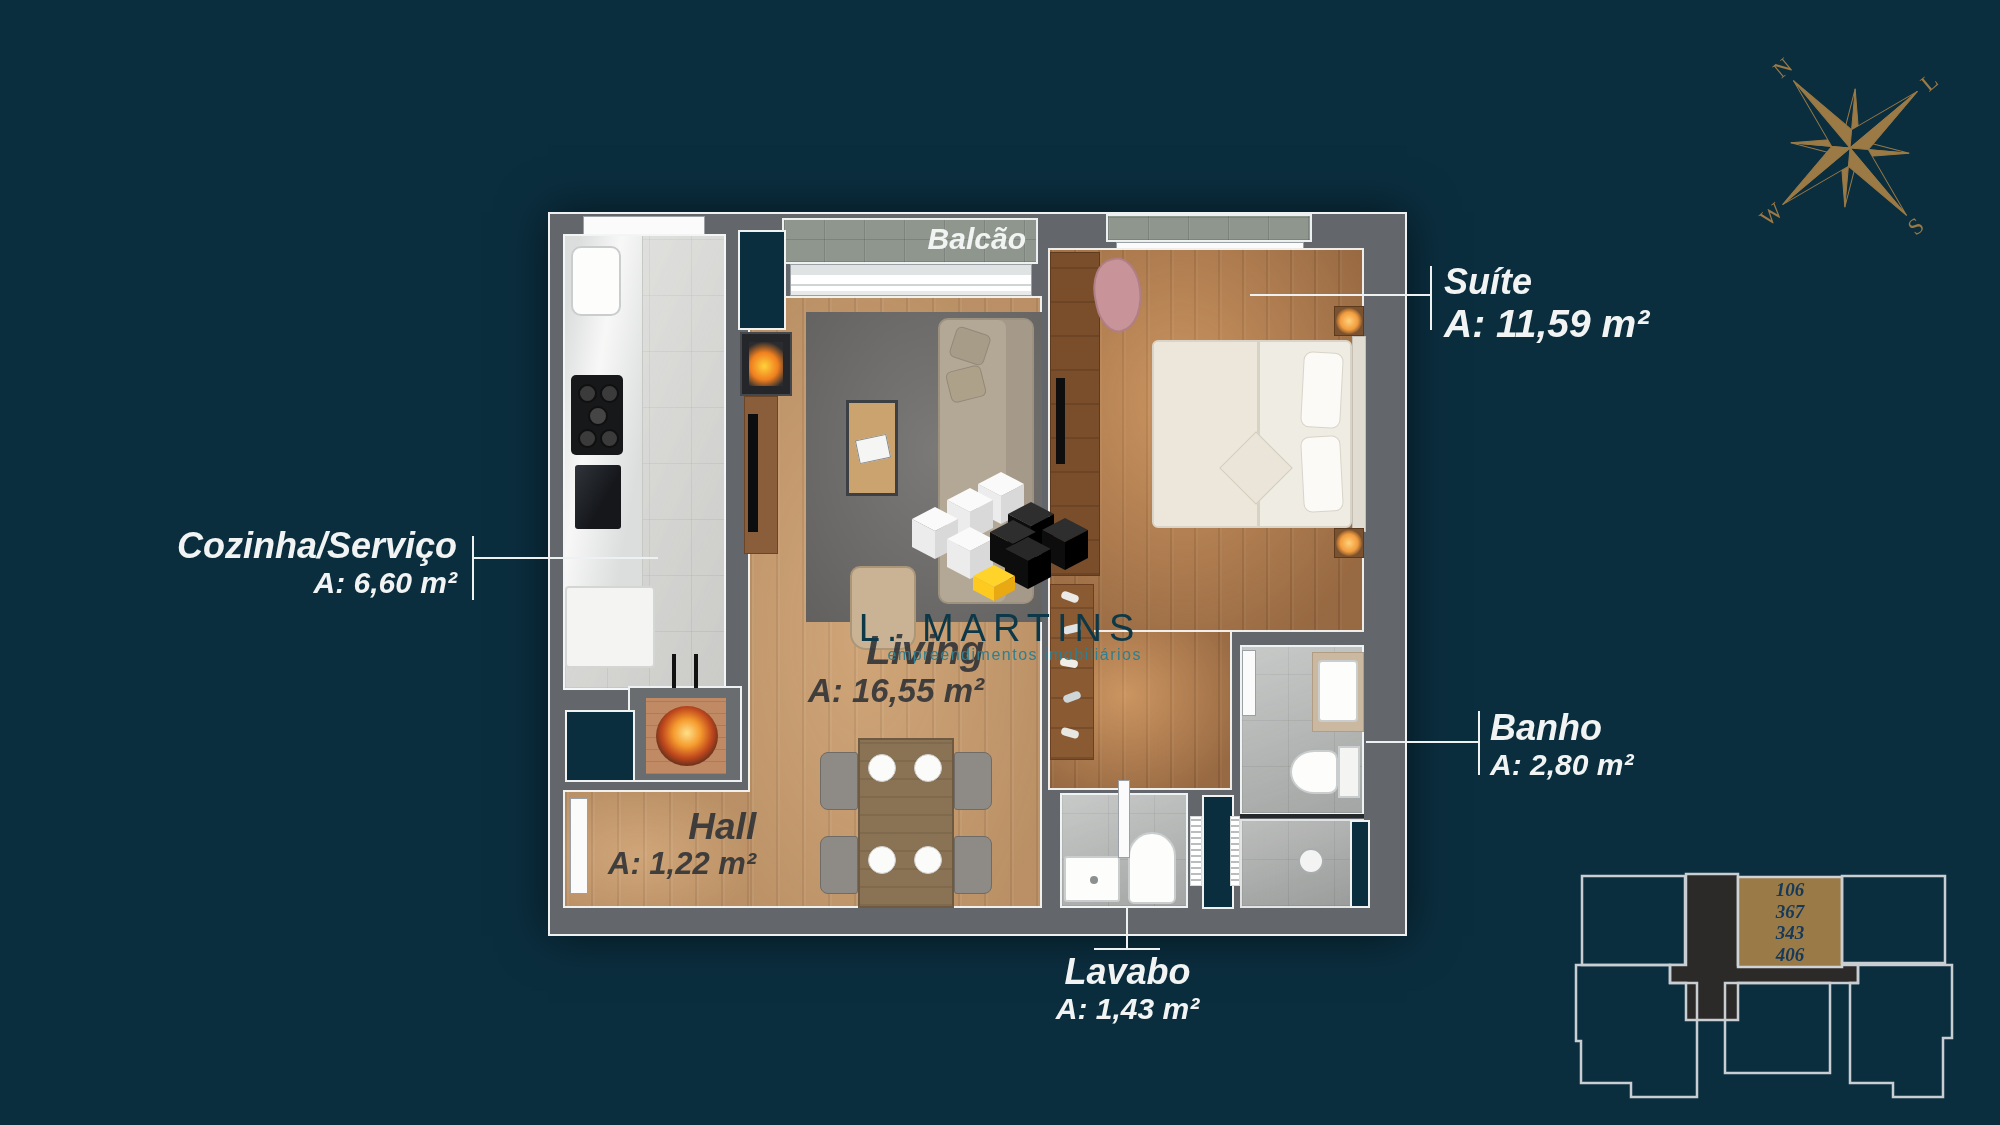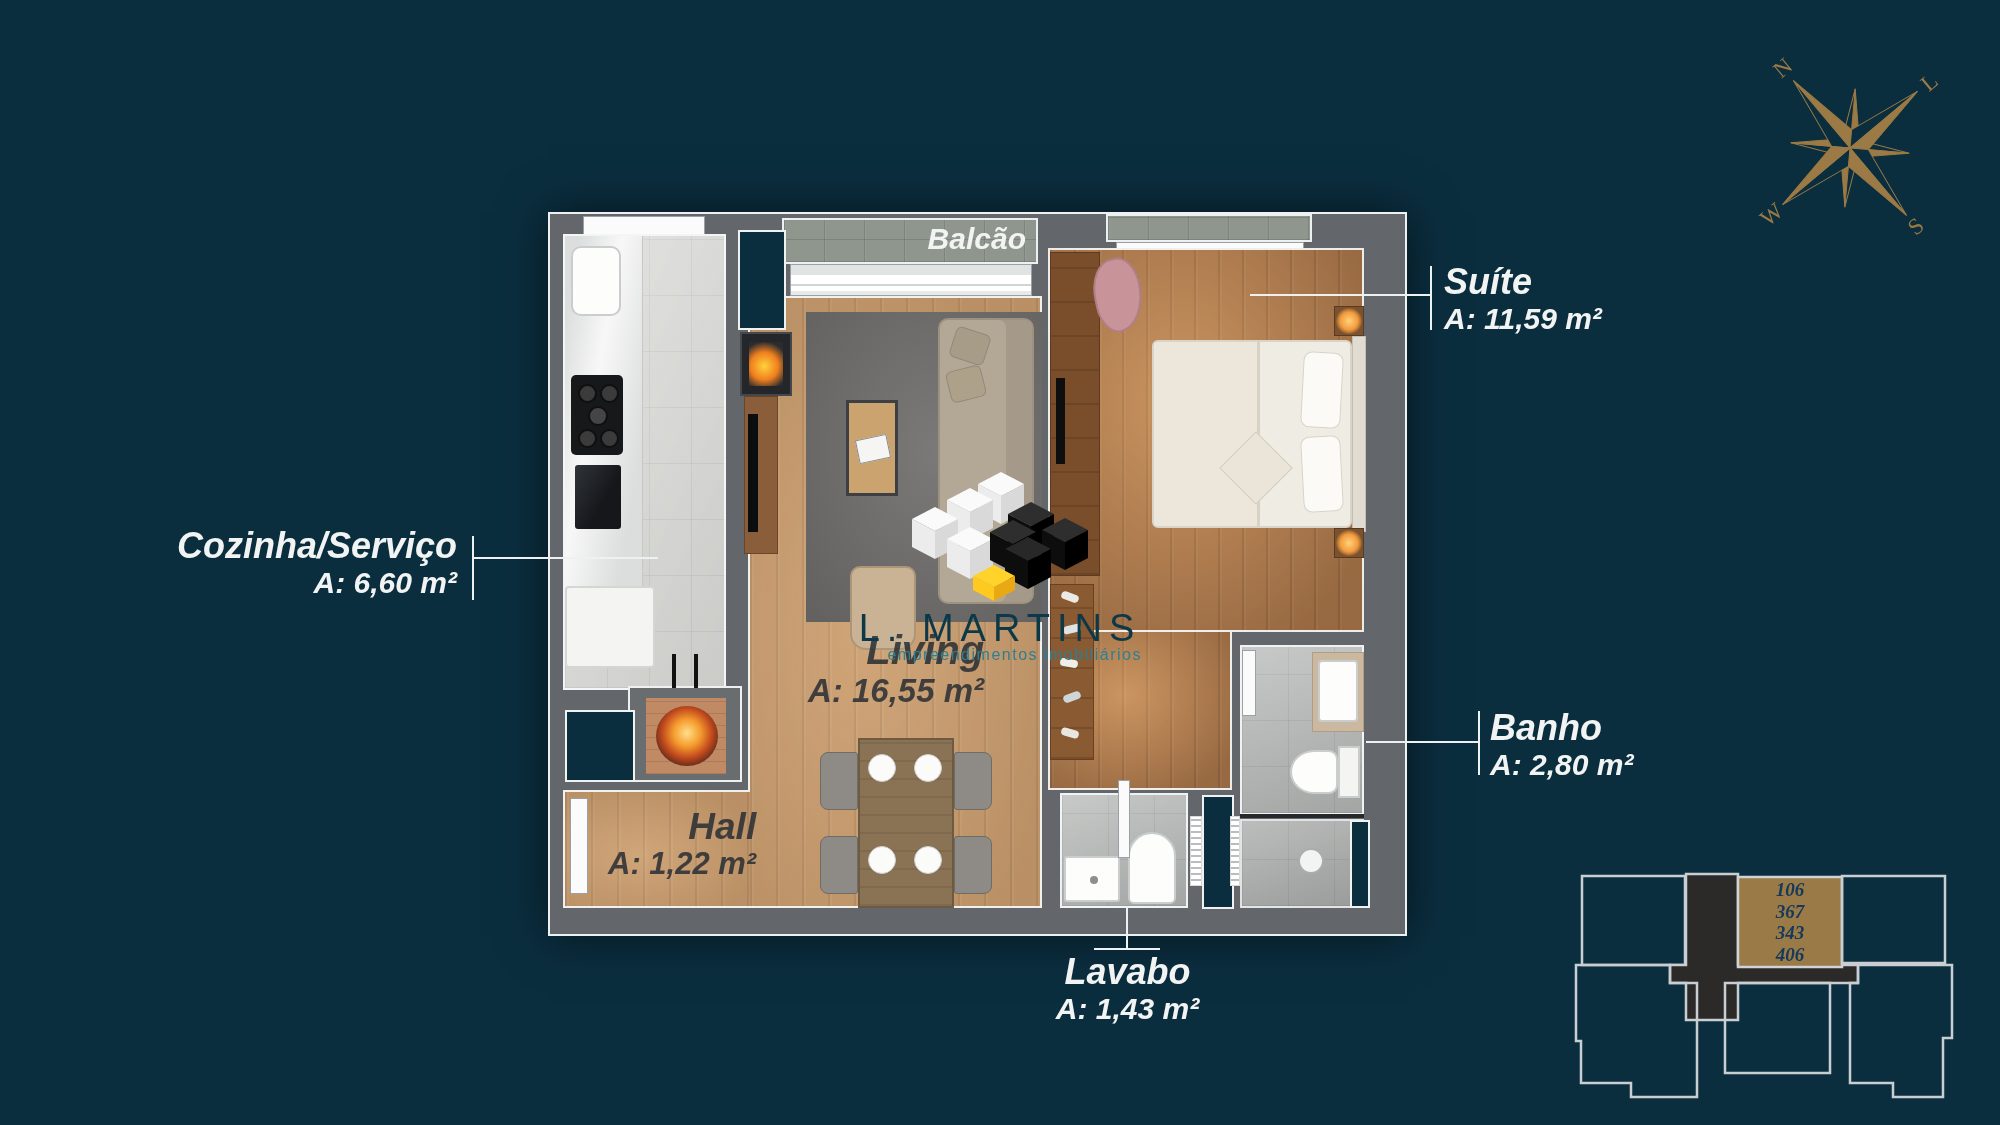--- a/index.html
+++ b/index.html
@@ -163,21 +163,21 @@
   <div class="line" style="left:1478px;top:711px;width:2px;height:64px;"></div>
   <div class="line" style="left:1126px;top:906px;width:2px;height:44px;"></div>
   <div class="line" style="left:1094px;top:948px;width:66px;height:2px;"></div>
 
   <div class="lbl lbl-out" style="left:157px;top:526px;width:300px;text-align:right;">
     <div style="font-size:36px;">Cozinha/Serviço</div>
     <div style="font-size:30px;">A: 6,60 m²</div>
   </div>
   <div class="lbl lbl-out" style="left:1444px;top:262px;">
     <div style="font-size:36px;">Suíte</div>
-    <div style="font-size:30px;">A: 11,59 m²</div>
+    <div style="font-size:39px;">A: 11,59 m²</div>
   </div>
   <div class="lbl lbl-out" style="left:1490px;top:708px;">
     <div style="font-size:36px;">Banho</div>
     <div style="font-size:30px;">A: 2,80 m²</div>
   </div>
   <div class="lbl lbl-out" style="left:1040px;top:952px;width:175px;text-align:center;">
     <div style="font-size:36px;">Lavabo</div>
     <div style="font-size:30px;">A: 1,43 m²</div>
   </div>
   <div class="lbl lbl-in" style="left:808px;top:628px;">

